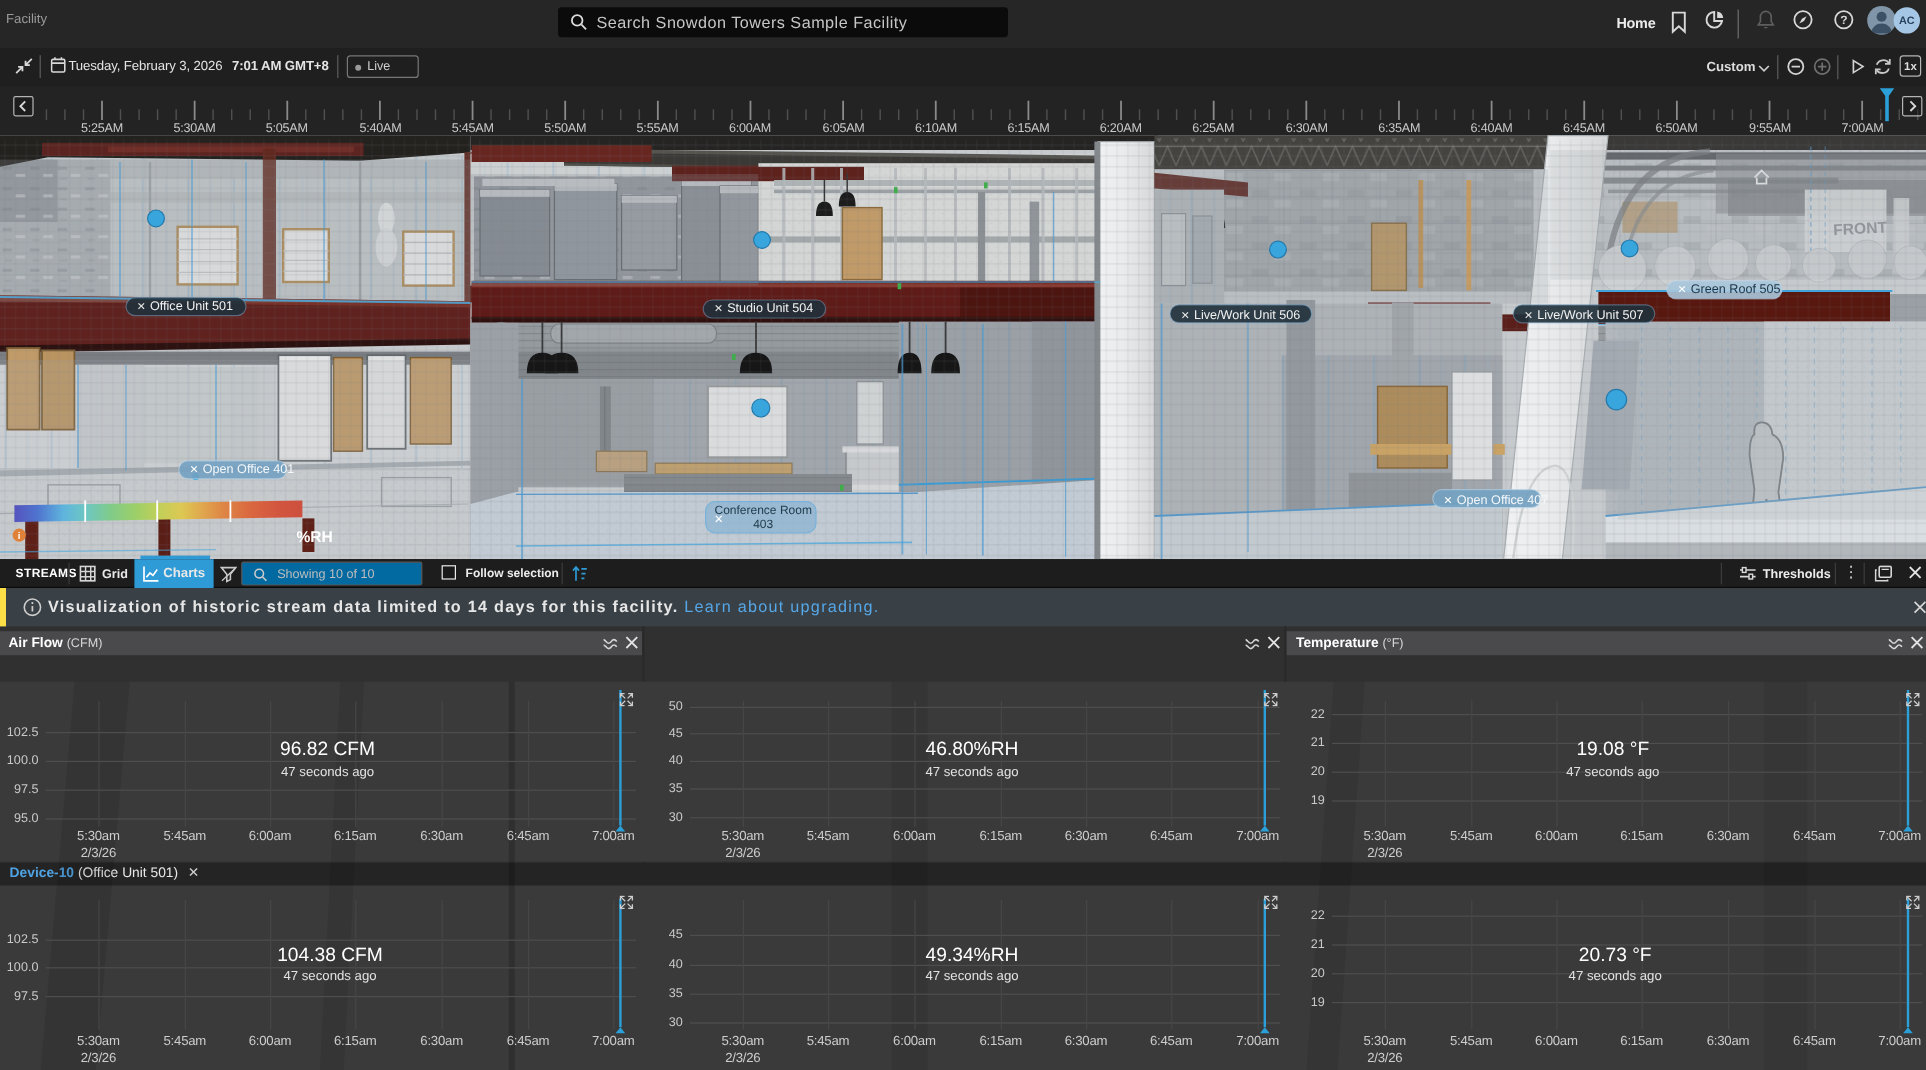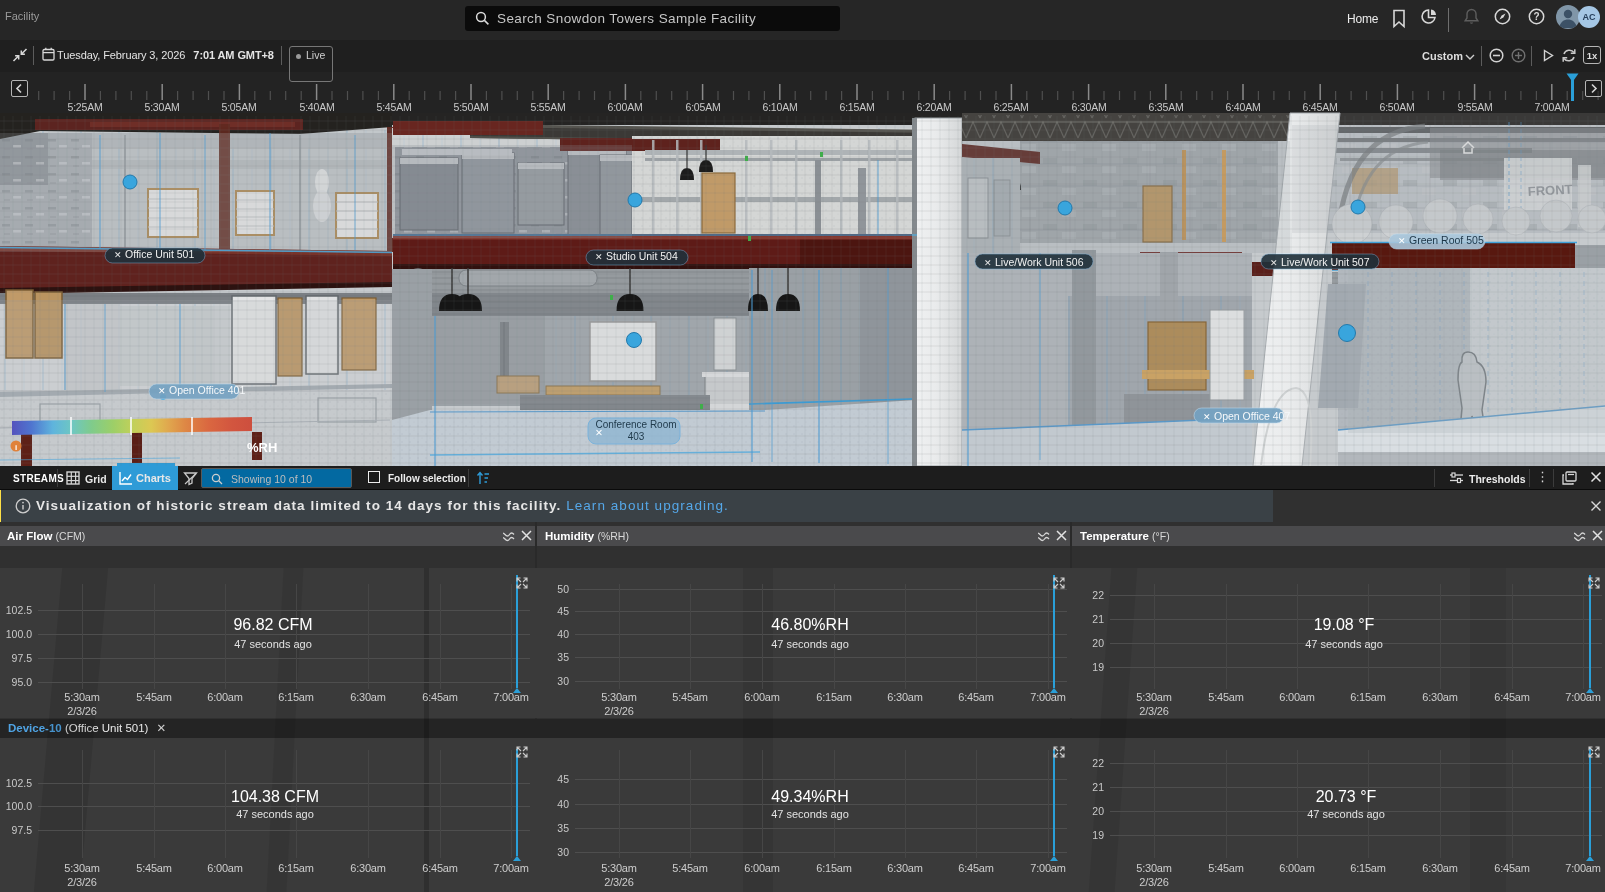--- a/index.html
+++ b/index.html
@@ -3,43 +3,43 @@
 *{margin:0;padding:0;box-sizing:border-box}
 html,body{width:1605px;height:892px;overflow:hidden;background:#2e2e2e;font-family:"Liberation Sans",sans-serif}
 #app{position:relative;width:1605px;height:892px}
 .abs{position:absolute}
 
 #topbar{position:absolute;top:0;left:0;width:1605px;height:40px;background:#262626}
 #facility{position:absolute;left:5px;top:10px;font-size:11px;color:#9a9a9a}
 #searchbox{position:absolute;left:465px;top:6px;width:375px;height:25px;background:#0b0b0b;border-radius:3px;color:#c6c6c6;font-size:13.5px;line-height:25px;letter-spacing:0.4px}
 #searchbox .mag{position:absolute;left:10px;top:5px}
 #searchbox span{margin-left:32px}
-#home{position:absolute;left:1347px;top:12px;font-size:12px;color:#ececec;font-weight:normal;letter-spacing:-0.2px}
+#home{position:absolute;left:1347px;top:12px;font-size:12px;color:#ececec;font-weight:bold;letter-spacing:-0.2px}
 .navicon{position:absolute;top:8px}
 #navdiv{position:absolute;left:1448px;top:8px;width:1px;height:24px;background:#6f6f6f}
 #av1{position:absolute;left:1556px;top:5px;width:24px;height:24px;border-radius:50%;background:#8096a8;overflow:hidden}
 #av2{position:absolute;left:1578px;top:6px;width:22px;height:22px;border-radius:50%;background:#a5c7e5;color:#27405c;font-size:9px;font-weight:bold;text-align:center;line-height:22px}
 
 #tl-datebar{position:absolute;top:40px;left:0;width:1605px;height:32px;background:rgba(30,30,30,.55)}
 #tl-date{position:absolute;left:57px;top:49px;font-size:11px;color:#e4e4e4;letter-spacing:-0.1px}
 #tl-date b{margin-left:8px}
 #tl-sep1{position:absolute;left:33px;top:46px;width:1px;height:19px;background:#5c5c5c}
 #tl-sep2{position:absolute;left:281px;top:46px;width:1px;height:19px;background:#5c5c5c}
-#livebadge{position:absolute;left:289px;top:46px;height:36px;border:1px solid #777;border-radius:3px;color:#cfcfcf;font-size:10.5px;line-height:17px;padding:0 7px 0 16px}
+#livebadge{position:absolute;left:289px;top:46px;height:19px;border:1px solid #777;border-radius:3px;color:#cfcfcf;font-size:10.5px;line-height:17px;padding:0 23px 0 16px}
 #livebadge i{position:absolute;left:6px;top:7px;width:5px;height:5px;border-radius:50%;background:#9a9a9a}
 #tl-right{position:absolute;left:1422px;top:50px;font-size:11px;color:#dedede;font-weight:bold}
 .tlsep{position:absolute;top:46px;width:1px;height:20px;background:#5c5c5c}
 #ticklabels div{position:absolute;top:101px;font-size:10.5px;color:#c9c9c9;transform:translateX(-50%);letter-spacing:-0.2px}
 .navbtn{position:absolute;width:17px;height:17px;border:1px solid #b5b5b5;border-radius:2px;background:rgba(20,20,20,.4)}
 
 #bottom{position:absolute;top:466px;left:0;width:1605px;height:426px;background:#303030}
 #streamsbar{position:absolute;top:0;left:0;width:1605px;height:24px;background:#1d1d1d;border-bottom:1px solid #0a0a0a}
 #streamsbar .lbl{position:absolute;left:13px;top:7px;font-size:10px;font-weight:bold;color:#fff;letter-spacing:.3px}
 .tab{position:absolute;top:0;height:24px;font-size:10.5px;font-weight:bold;color:#e8e8e8}
-#banner{position:absolute;top:24px;left:0;width:1273px;height:32px;background:#3a4146;border-left:1px solid #fde047}
+#banner{position:absolute;top:24px;left:0;width:1605px;height:32px;background:#3a4146;border-left:5px solid #fde047}
 #banner .txt{position:absolute;left:35px;top:8px;font-size:13.5px;color:#e6e6e6;letter-spacing:1.05px}
 #banner .txt a{color:#55a7e8;text-decoration:none}
 .colhead{position:absolute;top:60px;height:20px;background:#4a4a4c;color:#fff;font-size:11.5px;font-weight:bold;line-height:20px}
 .colhead span{font-weight:normal;font-size:10.5px;color:#d8d8d8}
 .devrow{position:absolute;left:0;width:1605px;height:21px;background:#242424;font-size:11.5px}
 .devrow .dn{color:#4fa3e3;font-weight:bold}
 .devrow .du{color:#e8e8e8}
 .devrow .x{color:#cecece;margin-left:8px}
 .ylab{position:absolute;font-size:10.5px;color:#c9c9c9;text-align:right;width:30px}
 .xlab{position:absolute;font-size:11px;color:#cdcdcd;transform:translateX(-50%);letter-spacing:-0.2px}
@@ -723,21 +723,20 @@
           <path d="M1.5 1.5 L10.5 10.5 M10.5 1.5 L1.5 10.5" stroke="#d8d8d8" stroke-width="1.4"></path>
         </svg>
       </div>
 <div class="colhead" style="left:0;width:536px;padding-left:7px">Air Flow <span>(CFM)</span></div>
 <svg class="abs" style="left:503px;top:64px" width="15" height="12" viewBox="0 0 15 12">
         <path d="M1 4.5 Q3 1.5 5.5 4.5 T10 4.5 T14.5 4.5 M1 9 Q3 6 5.5 9 T10 9 T14.5 9" transform="translate(-3.5,0)" fill="none" stroke="#d5d5d5" stroke-width="1.3"></path>
       </svg>
       <svg class="abs" style="left:521px;top:64px" width="11" height="11" viewBox="0 0 11 11">
         <path d="M1 1 L10 10 M10 1 L1 10" stroke="#e2e2e2" stroke-width="1.5"></path>
       </svg>
-<div class="colhead" style="left:537px;width:534px;padding-left:8px">Humidity <span>(%RH)</span></div>
 <svg class="abs" style="left:1038px;top:64px" width="15" height="12" viewBox="0 0 15 12">
         <path d="M1 4.5 Q3 1.5 5.5 4.5 T10 4.5 T14.5 4.5 M1 9 Q3 6 5.5 9 T10 9 T14.5 9" transform="translate(-3.5,0)" fill="none" stroke="#d5d5d5" stroke-width="1.3"></path>
       </svg>
       <svg class="abs" style="left:1056px;top:64px" width="11" height="11" viewBox="0 0 11 11">
         <path d="M1 1 L10 10 M10 1 L1 10" stroke="#e2e2e2" stroke-width="1.5"></path>
       </svg>
 <div class="colhead" style="left:1072px;width:533px;padding-left:8px">Temperature <span>(°F)</span></div>
 <svg class="abs" style="left:1574px;top:64px" width="15" height="12" viewBox="0 0 15 12">
         <path d="M1 4.5 Q3 1.5 5.5 4.5 T10 4.5 T14.5 4.5 M1 9 Q3 6 5.5 9 T10 9 T14.5 9" transform="translate(-3.5,0)" fill="none" stroke="#d5d5d5" stroke-width="1.3"></path>
       </svg>

